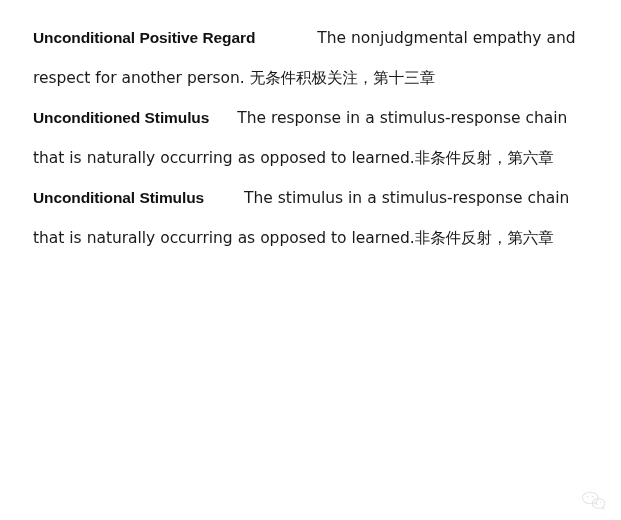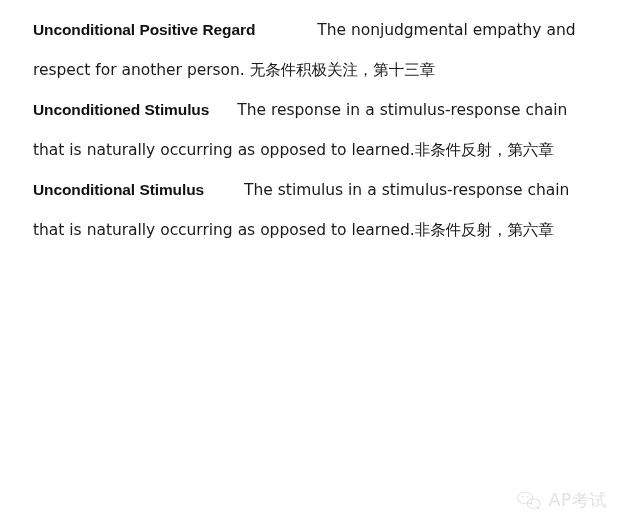--- a/index.html
+++ b/index.html
@@ -13,21 +13,21 @@
     font-family: "Liberation Sans", "DejaVu Sans", sans-serif;
     overflow: hidden;
     position: relative;
   }
 
   #glossary {
     position: absolute;
     left: 33px;
     top: 0;
     width: 555px;
-    padding-top: 10px;
+    padding-top: 18px;
   }
 
   .entry {
     font-size: 15.5px;
     line-height: 40px;
     color: #1a1a1a;
     margin: 0;
     text-align: left;
     word-spacing: 0.2px;
     letter-spacing: -0.05px;
@@ -109,14 +109,13 @@
         <path d="M17.6 8.6c3.5 0 6.3 2.2 6.3 4.9 0 1.3-0.7 2.5-1.7 3.4l0.5 1.8-2-1c-1 0.3-2.1 0.6-3.1 0.6-3.5 0-6.3-2.2-6.3-4.9s2.8-4.8 6.3-4.8z"></path>
       </g>
       <g fill="#e4e4e4">
         <circle cx="6.6" cy="6.6" r="0.95"></circle>
         <circle cx="11.6" cy="6.6" r="0.95"></circle>
         <circle cx="15.6" cy="12.2" r="0.8"></circle>
         <circle cx="19.8" cy="12.2" r="0.8"></circle>
       </g>
     </svg>
   </span>
-  <span class="wm-text">AP考试</span>
 </div>
 
 </body></html>

